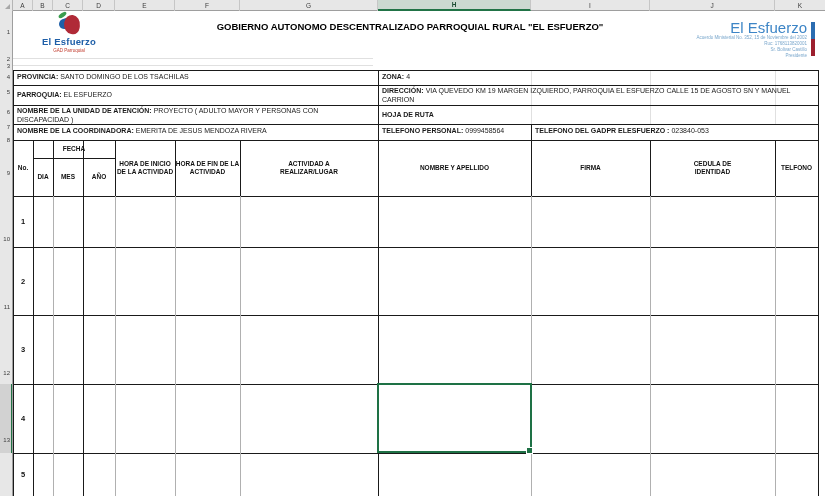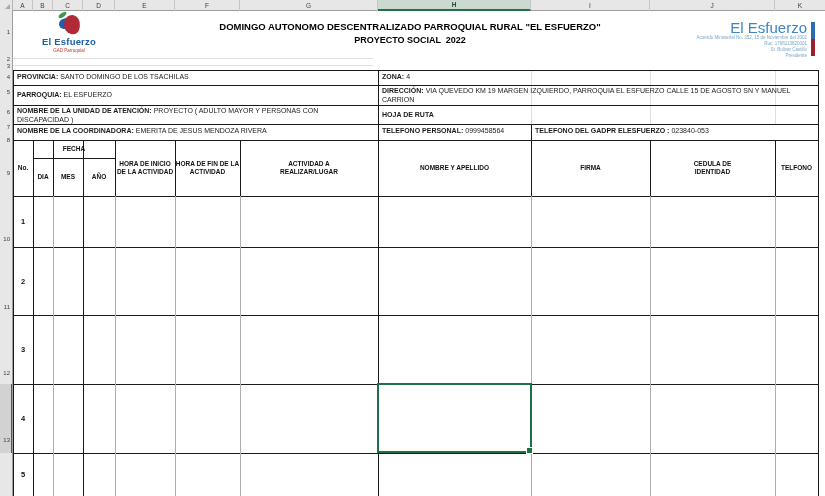--- a/index.html
+++ b/index.html
@@ -96,22 +96,21 @@
     <div class="icon">
       <div class="swirl"></div>
       <div class="blob"></div>
       <div class="leaf"></div>
     </div>
     <div class="t">El Esfuerzo</div>
     <div class="s">GAD Parroquial</div>
   </div>
 
   <div class="title">
-    <div class="t1">DOMINGO AUTONOMO DESCENTRALIZADO PARROQUIAL RURAL "EL ESFUERZO"</div>
-    <div class="t2">PROYECTO SOCIAL  2022</div>
+    <div class="t1">GOBIERNO AUTONOMO DESCENTRALIZADO PARROQUIAL RURAL "EL ESFUERZO"</div>
   </div>
 
   <div class="logoR">
     <div class="t">El Esfuerzo</div>
     <div class="s">Acuerdo Ministerial No. 352, 15 de Noviembre del 2002</div>
     <div class="s">Ruc: 1768113820001</div>
     <div class="s">Sr. Bolivar Castillo</div>
     <div class="s">Presidente</div>
     <div class="bar">
         <div class="b1"></div>

